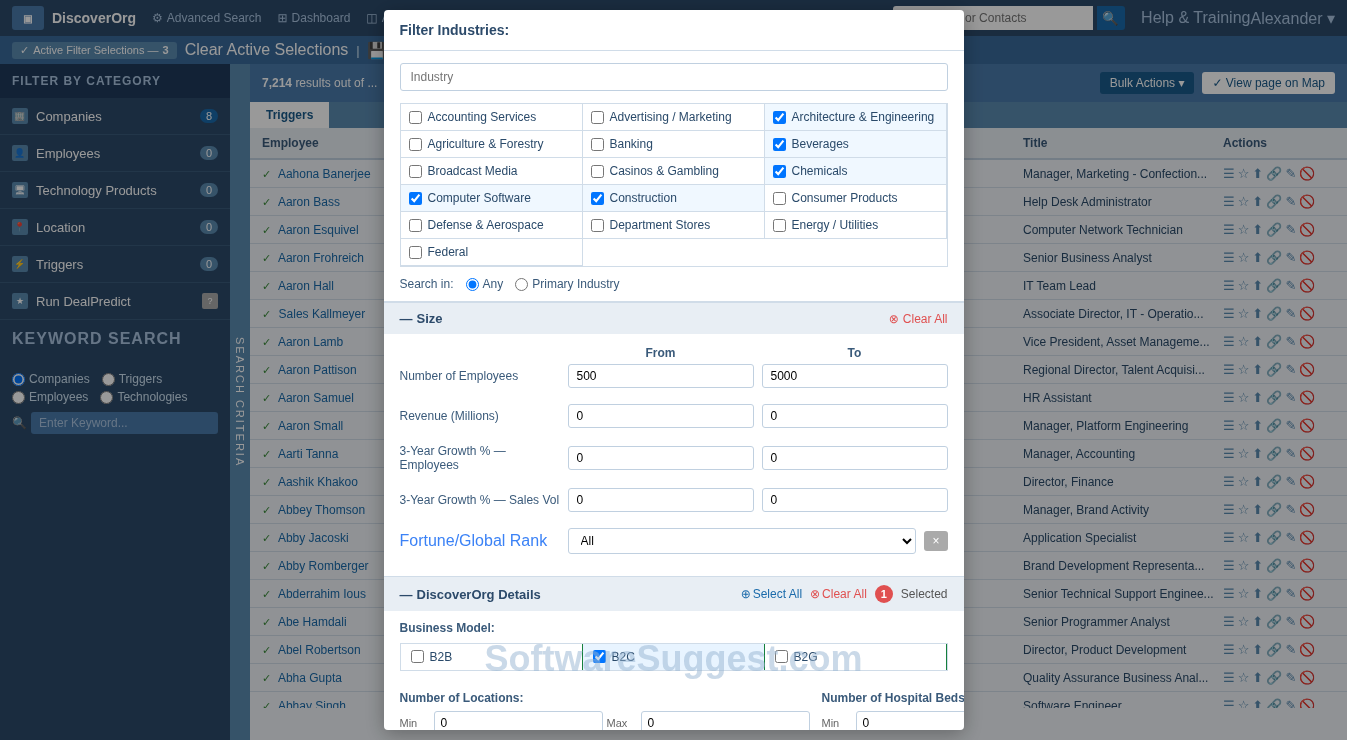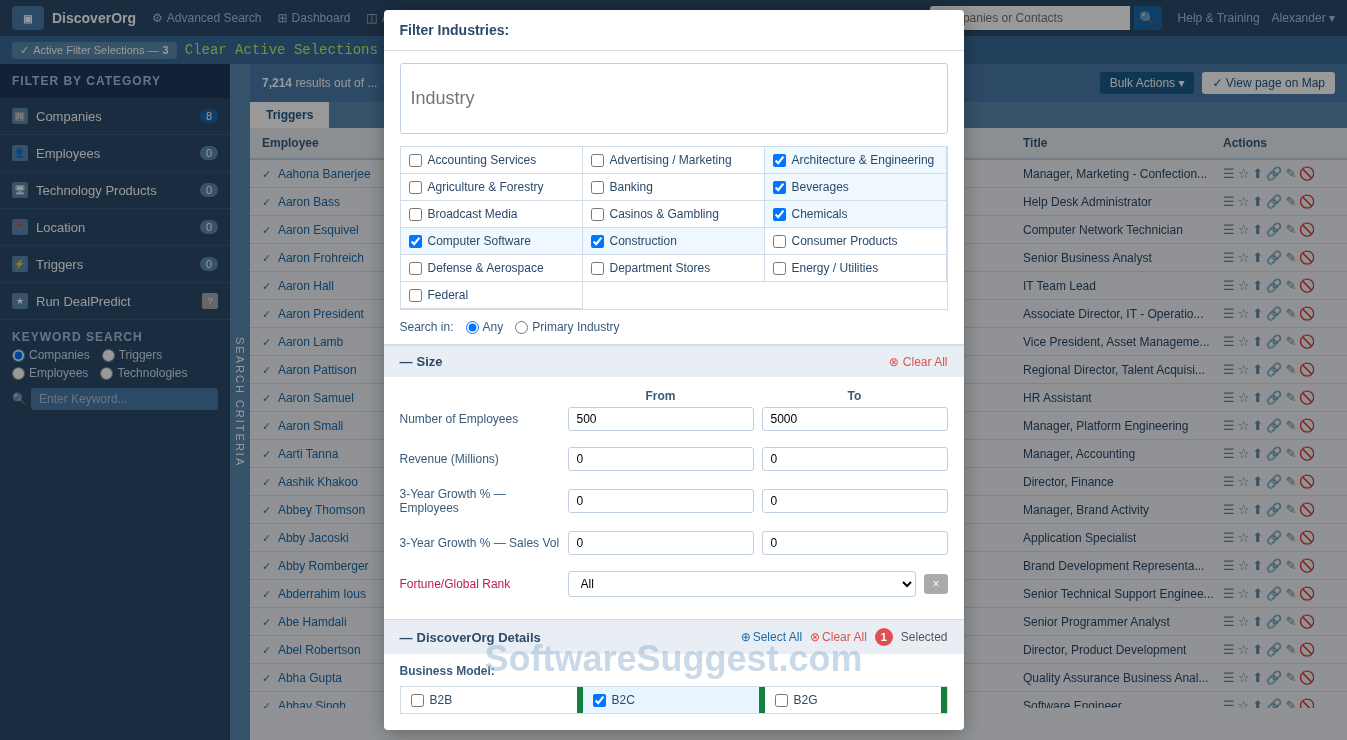--- a/index.html
+++ b/index.html
@@ -64,23 +64,22 @@
       width: 28px;
       background: #1a6aaa;
       border: none;
       color: white;
       cursor: pointer;
       border-radius: 0 3px 3px 0;
     }
     .top-nav-right {
       display: flex;
       align-items: center;
-      gap: 12px;
       color: #aac4e0;
-      font-size: 12px;
+      font-size: 16px;
     }
 
     
     .second-nav {
       background: #3a6a9a;
       height: 28px;
       display: flex;
       align-items: center;
       padding: 0 12px;
       gap: 8px;
@@ -89,24 +88,23 @@
       background: #5a8ab0;
       color: white;
       padding: 2px 8px;
       border-radius: 3px;
       font-size: 11px;
       display: flex;
       align-items: center;
       gap: 4px;
     }
     .second-nav-link {
-      color: #bef264;
-      font-size: 14px;
+      color: #ffffff;
+      font-size: 16px;
       cursor: pointer;
-      font-family: Liberation Mono, monospace;
     }
 
     
     .main-layout {
       display: flex;
       height: calc(740px - 64px);
     }
 
     
     .sidebar {
@@ -157,24 +155,24 @@
       border-radius: 10px;
       font-size: 11px;
     }
     .sidebar-badge.active { background: #1a6aaa; }
 
     .keyword-section {
       padding: 10px 12px;
     }
     .keyword-title {
       color: #aac4e0;
-      font-size: 12px;
+      font-size: 16px;
       font-weight: bold;
       letter-spacing: 1px;
-      margin-bottom: 4px;
+      margin-bottom: 24px;
     }
     .radio-group { display: flex; flex-direction: column; gap: 4px; margin-bottom: 8px; }
     .radio-row { display: flex; gap: 12px; }
     .radio-item { display: flex; align-items: center; gap: 4px; color: #cce0f0; font-size: 12px; }
     .keyword-input {
       width: 100%;
       padding: 4px 8px;
       border-radius: 3px;
       border: none;
       font-size: 12px;
@@ -333,24 +331,24 @@
       border-bottom: 1px solid #d0dce8;
       font-size: 14px;
       font-weight: bold;
       color: #2c4a6a;
     }
     .modal-search {
       padding: 12px 16px;
     }
     .modal-search input {
       width: 100%;
-      padding: 24px 10px;
+      padding: 6px 10px;
       border: 1px solid #c0d0e0;
       border-radius: 3px;
-      font-size: 18px;
+      font-size: 12px;
       color: #555;
     }
 
     
     .industry-grid {
       display: grid;
       grid-template-columns: 1fr 1fr 1fr;
       gap: 0;
       margin: 0 16px;
       border: 1px solid #d0dce8;
@@ -443,22 +441,22 @@
       font-size: 12px;
     }
     .fortune-row {
       display: flex;
       align-items: center;
       margin-bottom: 10px;
       gap: 8px;
     }
     .fortune-label {
       flex: 0 0 160px;
-      font-size: 12px;
-      color: #be185d;
+      font-size: 16px;
+      color: #3b82f6;
     }
     .fortune-select {
       flex: 1;
       padding: 4px 8px;
       border: 1px solid #c0d0e0;
       border-radius: 3px;
       font-size: 12px;
       background: white;
     }
     .fortune-clear {
@@ -512,24 +510,24 @@
       margin-bottom: 8px;
     }
     .business-model-grid {
       display: grid;
       grid-template-columns: 1fr 1fr 1fr;
       gap: 0;
       border: 1px solid #d0dce8;
     }
     .biz-item {
       display: flex;
-      align-items: center;
+      align-items: flex-start;
       gap: 6px;
       padding: 6px 10px;
-      border-right: 6px solid #15803d;
+      border-right: 1px solid #15803d;
       font-size: 12px;
       color: #2a4a6a;
       cursor: pointer;
     }
     .biz-item.checked { background: #e8f4ff; }
 
     
     .locations-section {
       padding: 10px 16px;
       display: grid;
@@ -795,21 +793,21 @@
           <span class="action-icon">⬆</span>
           <span class="action-icon">🔗</span>
           <span class="action-icon">✎</span>
           <span class="action-icon">🚫</span>
         </div>
       </div>
     </div>
           <div class="table-row">
       <div class="table-cell">
         <span class="row-check-icon">✓</span>
-        <a href="#">Aaron President</a>
+        <a href="#">Sales Kallmeyer</a>
       </div>
       <div class="table-cell">
         <a href="#" style="color:#1a6aaa;font-size:12px;"></a>
       </div>
       <div class="table-cell wide">Associate Director, IT - Operatio...</div>
       <div class="table-cell narrow">
         <div class="action-icons">
           <span class="action-icon">☰</span>
           <span class="action-icon">☆</span>
           <span class="action-icon">⬆</span>

